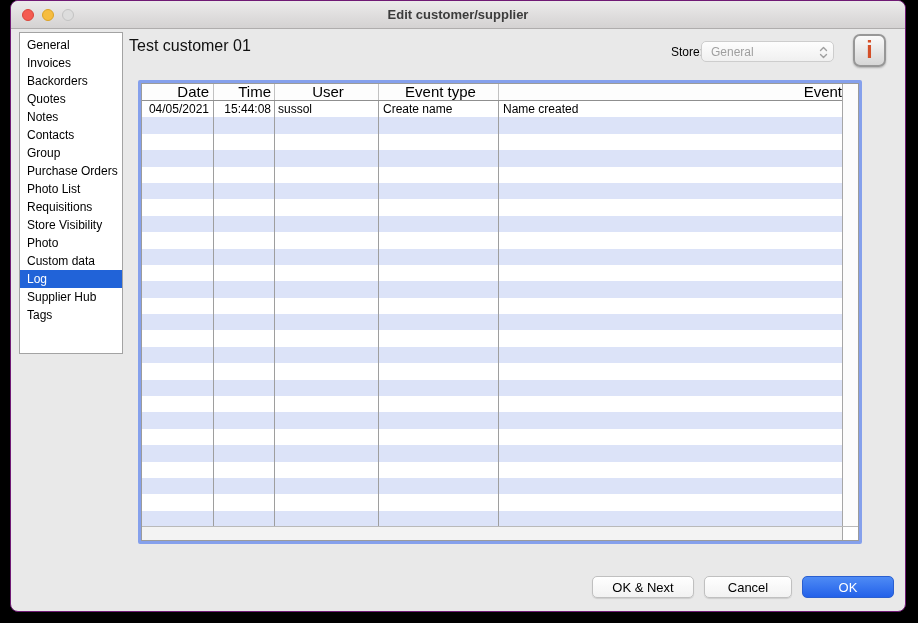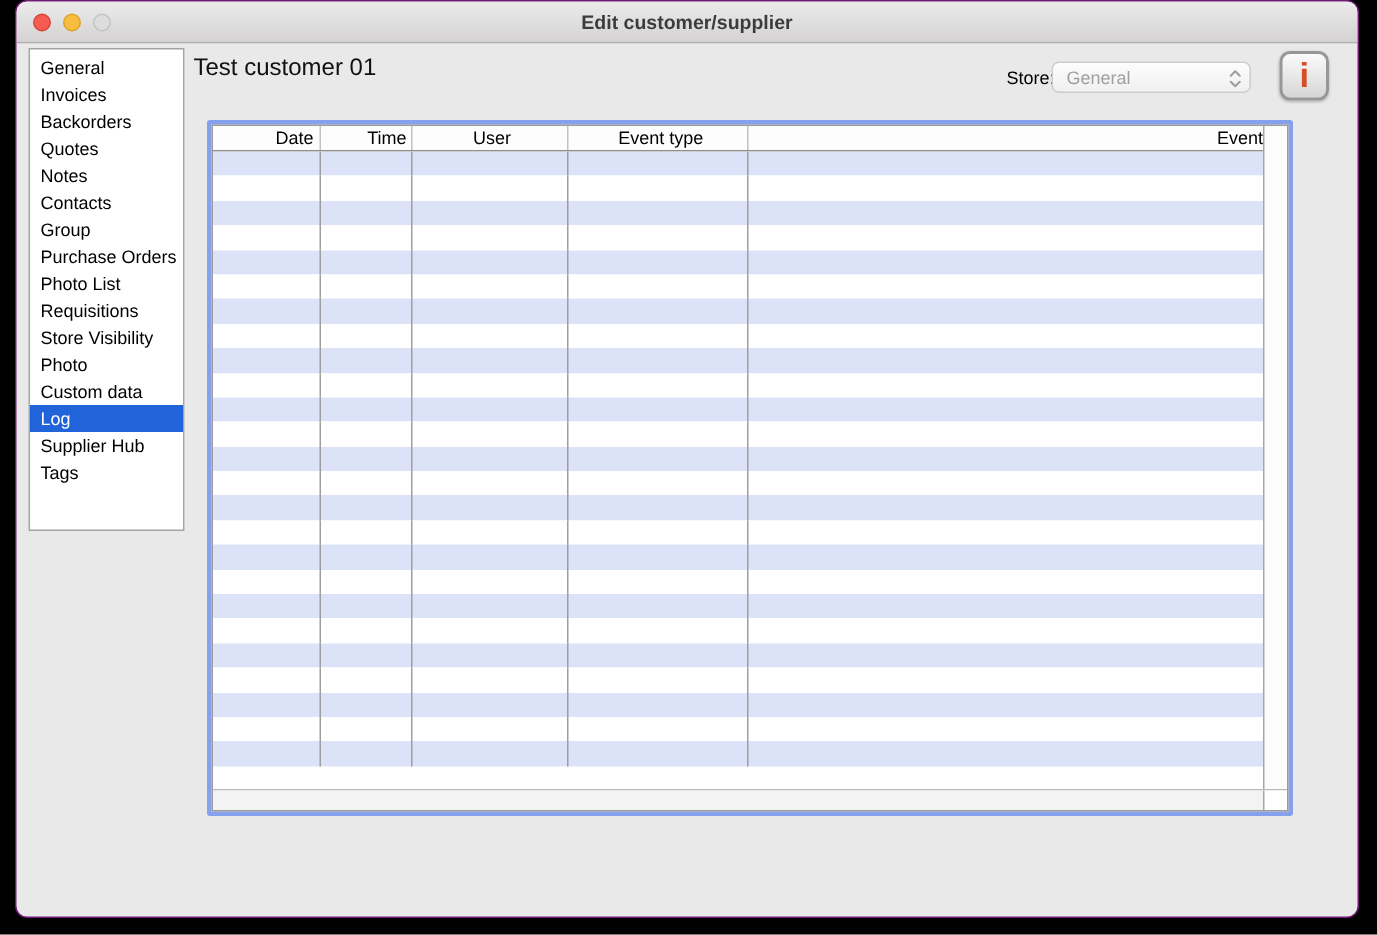--- a/index.html
+++ b/index.html
@@ -51,21 +51,21 @@
   }
   
   .table-wrap{
     position:absolute;left:127px;top:79px;width:724px;height:464px;
     box-sizing:border-box;border:3px solid var(--focus-ring);background:#fff;border-radius:2px;
   }
   .table-inner{width:100%;height:100%;border:1px solid #9b9b9b;box-sizing:border-box;display:flex;flex-direction:column;}
   .table-top{flex:1;display:flex;min-height:0;}
   .cols{width:700px;display:flex;flex-direction:column;min-width:0;}
   .thead{height:17px;display:flex;background:#fdfdfd;border-bottom:1px solid #8f8f8f;box-sizing:border-box;flex:none;}
-  .th{font-size:12px;text-align:center;line-height:16px;color:#000;box-sizing:border-box;border-right:1px solid #c2c2c2;overflow:hidden;}
+  .th{font-size:15px;text-align:center;line-height:16px;color:#000;box-sizing:border-box;border-right:1px solid #c2c2c2;overflow:hidden;}
   .th.c4{border-right:none;text-align:right;}
   .tbody{flex:1;overflow:hidden;}
   .tr{height:16.4px;display:flex;}
   .tr.odd{background:#fff;}
   .tr.even{background:var(--stripe);}
   .td{box-sizing:border-box;border-right:1px solid #9e9e9e;font-size:12px;line-height:16px;overflow:hidden;white-space:nowrap;color:#000;}
   .td.c4{border-right:none;}
   .c0{width:72px;text-align:right;padding-right:4px;}
   .c1{width:61px;text-align:right;padding-right:3px;}
   .c2{width:104px;padding-left:3px;}
@@ -137,20 +137,27 @@
       <div class="table-top">
         <div class="cols">
           <div class="thead">
               <div class="th c0">Date</div>
               <div class="th c1">Time</div>
               <div class="th c2">User</div>
               <div class="th c3">Event type</div>
               <div class="th c4">Event</div>
             </div>
           <div class="tbody">
+              <div class="tr odd">
+                <div class="td c0">04/05/2021</div>
+                <div class="td c1">15:44:08</div>
+                <div class="td c2">sussol</div>
+                <div class="td c3">Create name</div>
+                <div class="td c4">Name created</div>
+              </div>
               <div class="tr even">
                 <div class="td c0"></div>
                 <div class="td c1"></div>
                 <div class="td c2"></div>
                 <div class="td c3"></div>
                 <div class="td c4"></div>
               </div>
               <div class="tr odd">
                 <div class="td c0"></div>
                 <div class="td c1"></div>
@@ -323,14 +330,19 @@
         </div>
         <div class="vscroll"></div>
       </div>
       <div class="hscroll">
         <div class="htrack"></div>
         <div class="hcorner"></div>
       </div>
     </div>
   </div>
 
+  <div class="footer">
+      <div class="btn plain">OK &amp; Next</div>
+      <div class="btn plain">Cancel</div>
+      <div class="btn primary">OK</div>
+    </div>
 
 </div>
 
 </body></html>

